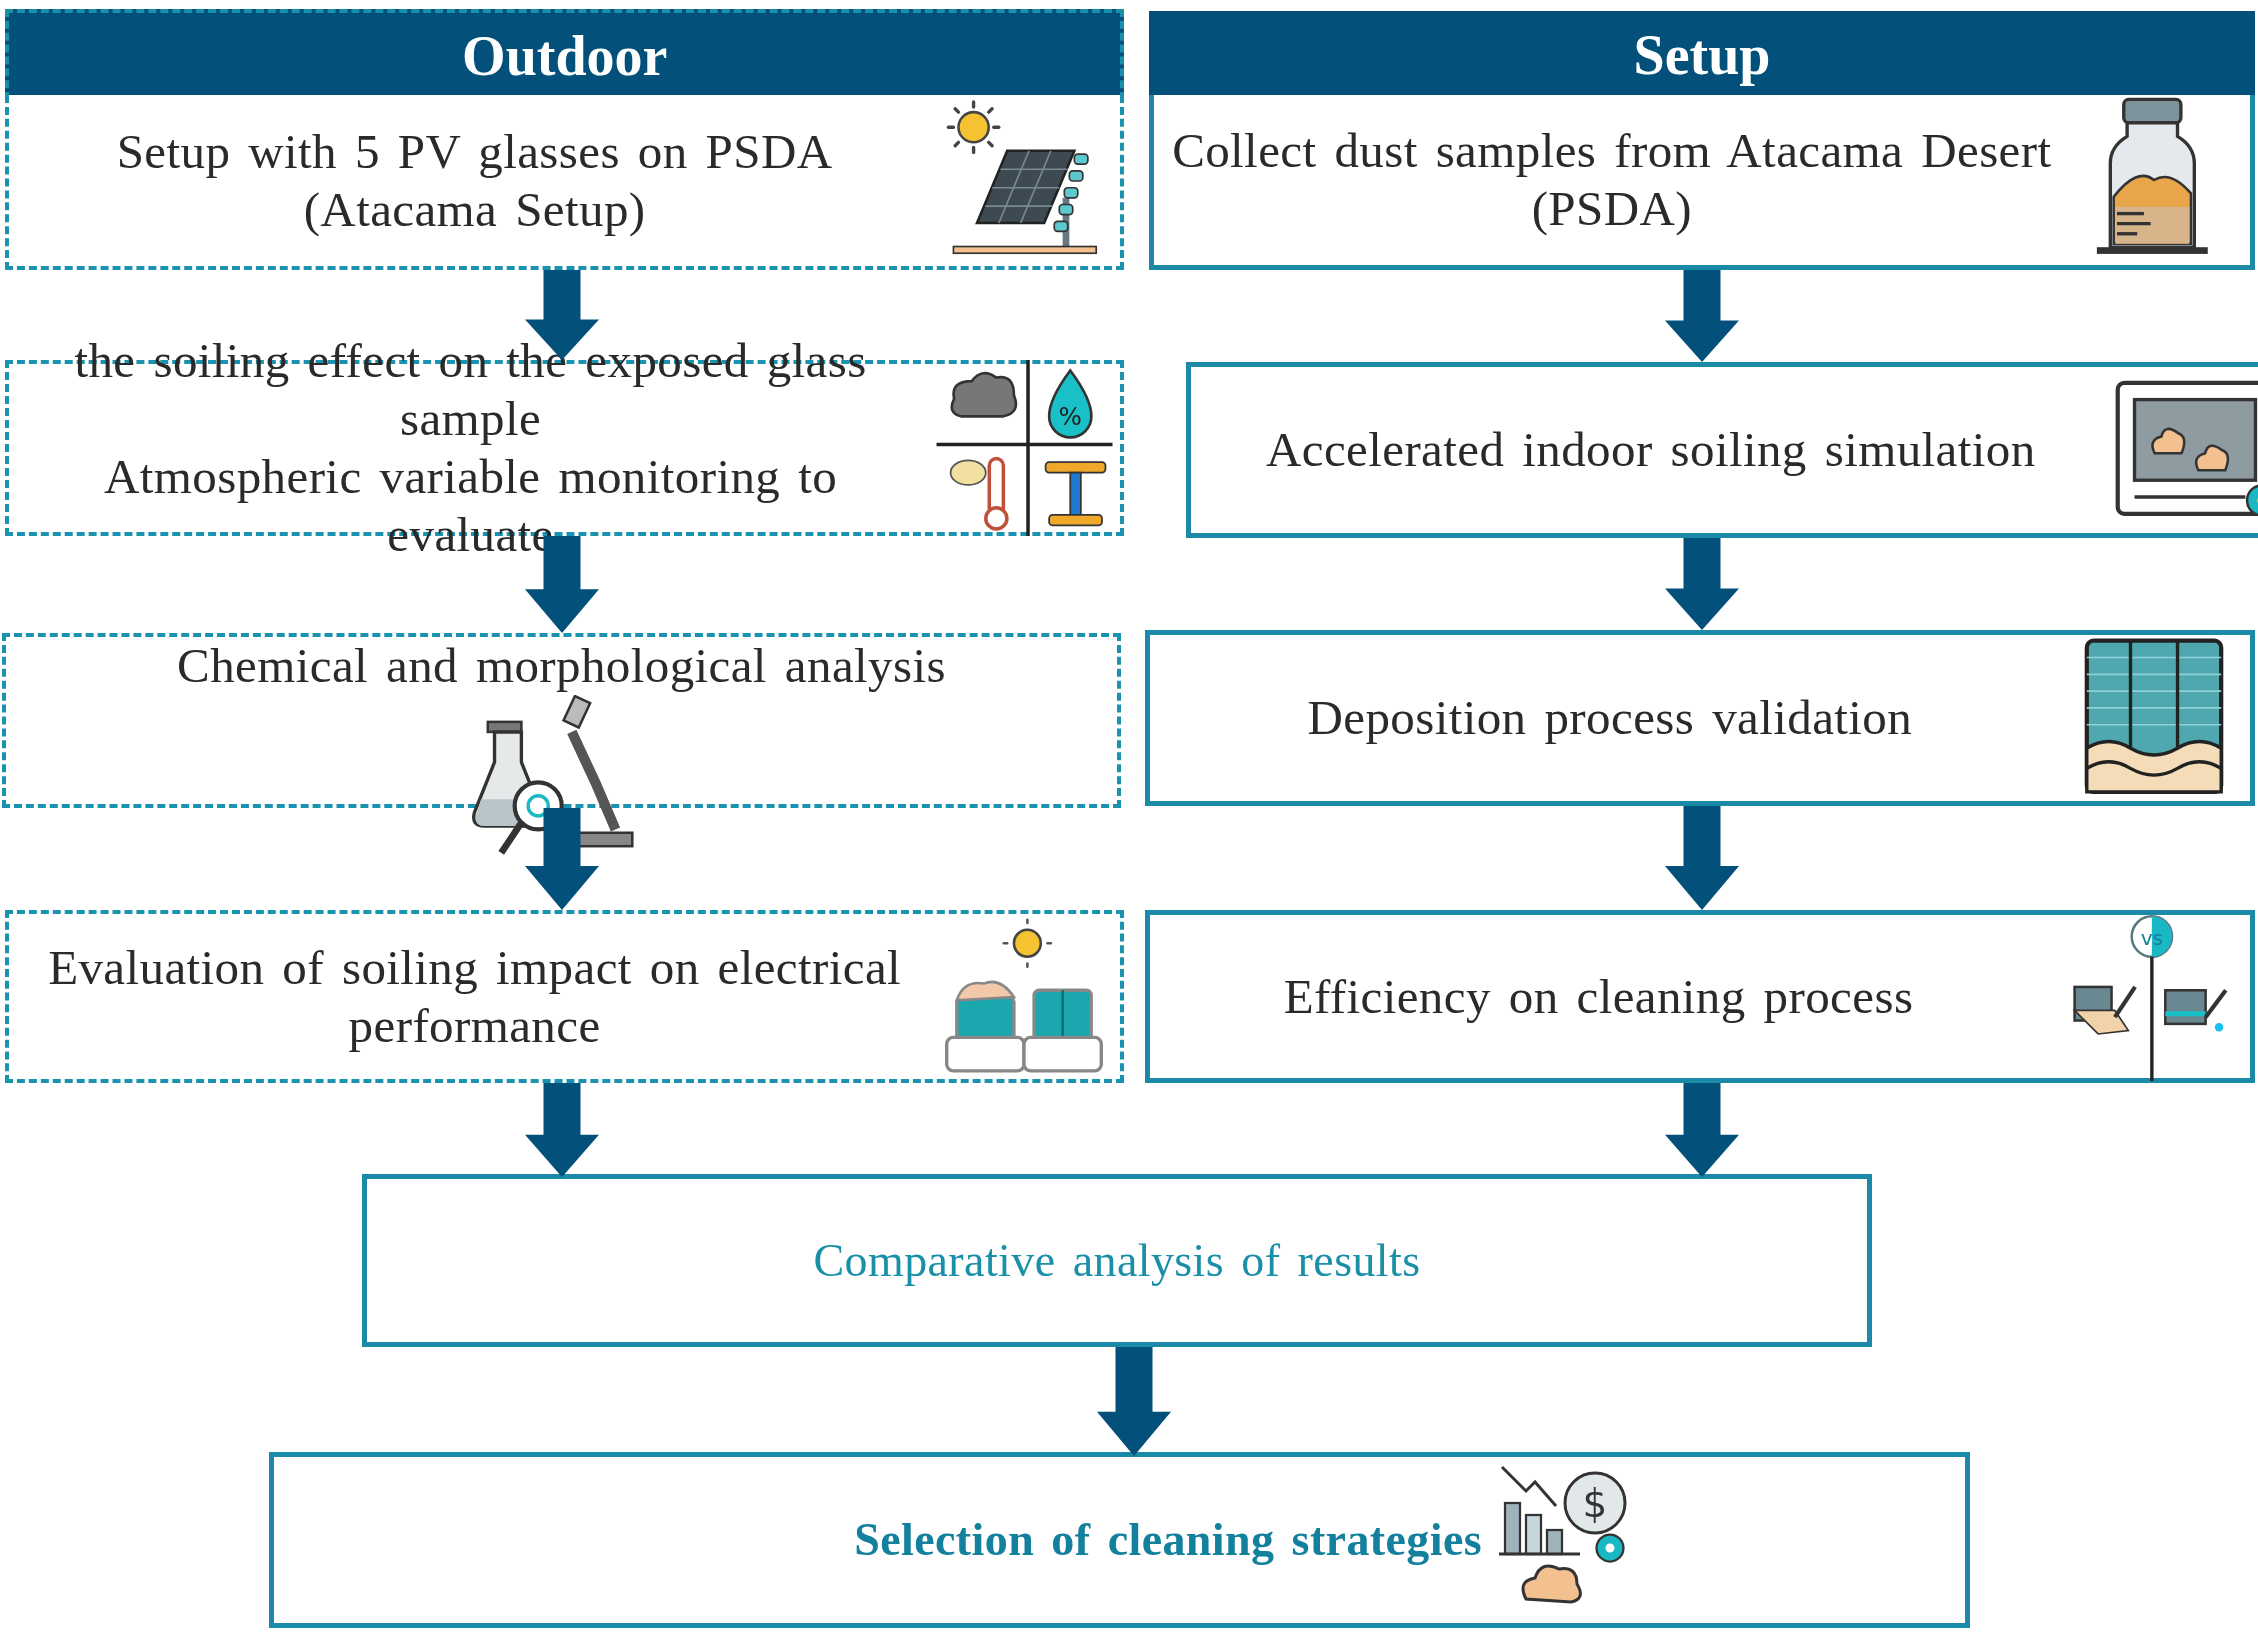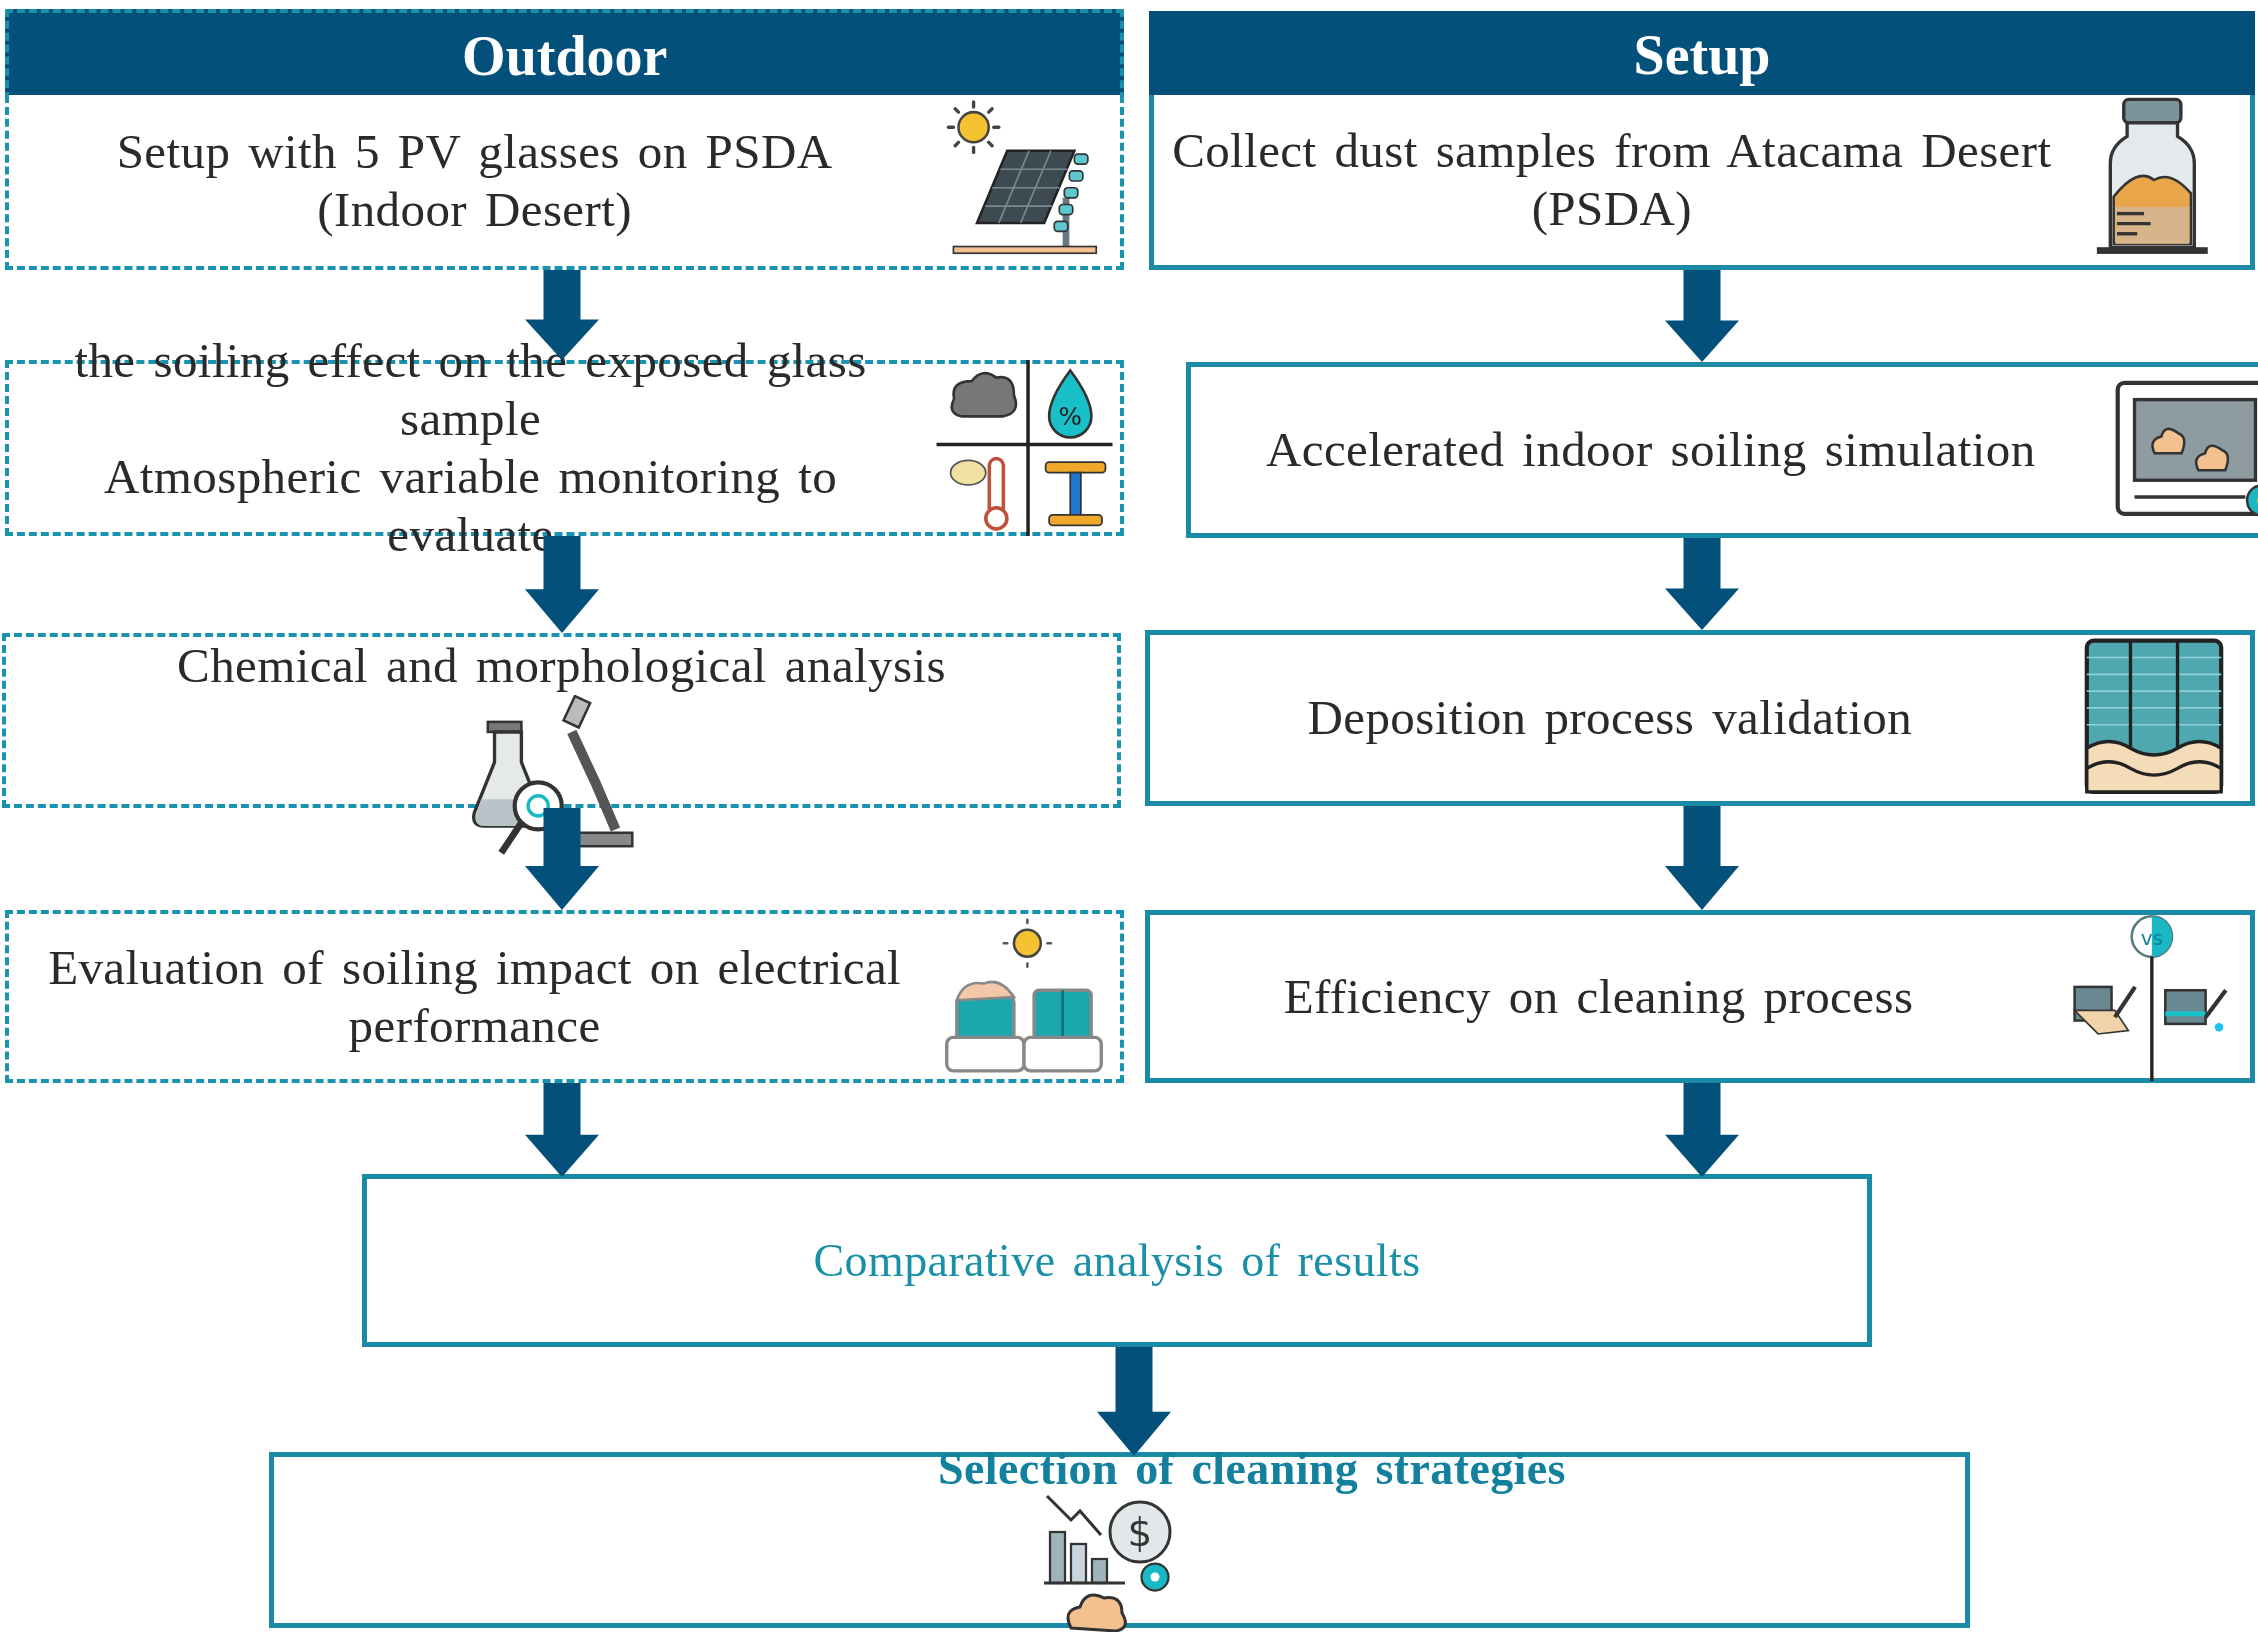--- a/index.html
+++ b/index.html
@@ -26,21 +26,21 @@
 <div class="abs header dashed" style="left:5.3px; top:8.8px; width:1119px; height:91px;align-items:center;">
   <span>Outdoor</span>
 </div>
 <div class="abs header" style="left:1149px; top:10.6px; width:1106px; height:89px;">
   <span>Setup</span>
 </div>
 
 <div class="abs box dashed" style="left:5.3px; top:95px; width:1119px; height:175px; border-top:none;">
   <div class="txt">
     <div>Setup with 5 PV glasses on PSDA</div>
-    <div>(Indoor Desert)</div>
+    <div>(Atacama Setup)</div>
   </div>
   <svg class="icon" viewBox="0 0 100 100">
     <circle cx="20" cy="18" r="9" fill="#f5c232" stroke="#444" stroke-width="1.5"></circle>
     <g stroke="#444" stroke-width="2" stroke-linecap="round">
       <line x1="20" y1="3" x2="20" y2="6"></line>
         <line x1="20" y1="30" x2="20" y2="33"></line>
       <line x1="5" y1="18" x2="8" y2="18"></line>
         <line x1="32" y1="18" x2="35" y2="18"></line>
       <line x1="9" y1="7" x2="11" y2="9"></line>
         <line x1="29" y1="27" x2="31" y2="29"></line>
@@ -196,21 +196,21 @@
     <line x1="60" y1="60" x2="84" y2="60" stroke="#19c0c8" stroke-width="3"></line>
     <line x1="84" y1="62" x2="96" y2="46" stroke="#333" stroke-width="2.5"></line>
     <circle cx="92" cy="68" r="2.5" fill="#19c0f0"></circle>
   </svg>
 </div>
 
 <div class="abs box solid" style="left:362px; top:1174px; width:1510px; height:173px; justify-content:center;">
   <div class="txt teal-text" style="flex:none;">Comparative analysis of results</div>
 </div>
 
-<div class="abs box solid" style="left:269px; top:1452px; width:1701px; height:176px; justify-content:center;flex-direction:column;">
+<div class="abs box solid" style="left:269px; top:1452px; width:1701px; height:176px; justify-content:center;">
   <div class="txt teal-bold" style="flex:none; margin-left:265px;">Selection of cleaning strategies</div>
   <svg class="icon" viewBox="0 0 100 100" style="width:150px;height:150px;margin-left:5.3px;margin-top:-8.8px;">
     <polyline points="4,4 20,20 26,14 40,30" fill="none" stroke="#333" stroke-width="2"></polyline>
     <rect x="6" y="28" width="10" height="34" fill="#9fb3bb" stroke="#333" stroke-width="1.5"></rect>
     <rect x="20" y="36" width="10" height="26" fill="#c7d6dc" stroke="#333" stroke-width="1.5"></rect>
     <rect x="34" y="46" width="10" height="16" fill="#9fb3bb" stroke="#333" stroke-width="1.5"></rect>
     <line x1="2" y1="62" x2="56" y2="62" stroke="#333" stroke-width="2"></line>
     <circle cx="66" cy="28" r="20" fill="#e2e8ea" stroke="#333" stroke-width="2"></circle>
     <text x="66" y="37" font-size="26" text-anchor="middle" fill="#333" font-family="DejaVu Sans, sans-serif">$</text>
     <circle cx="76" cy="58" r="9" fill="#19b8c4" stroke="#333" stroke-width="1.5"></circle>

